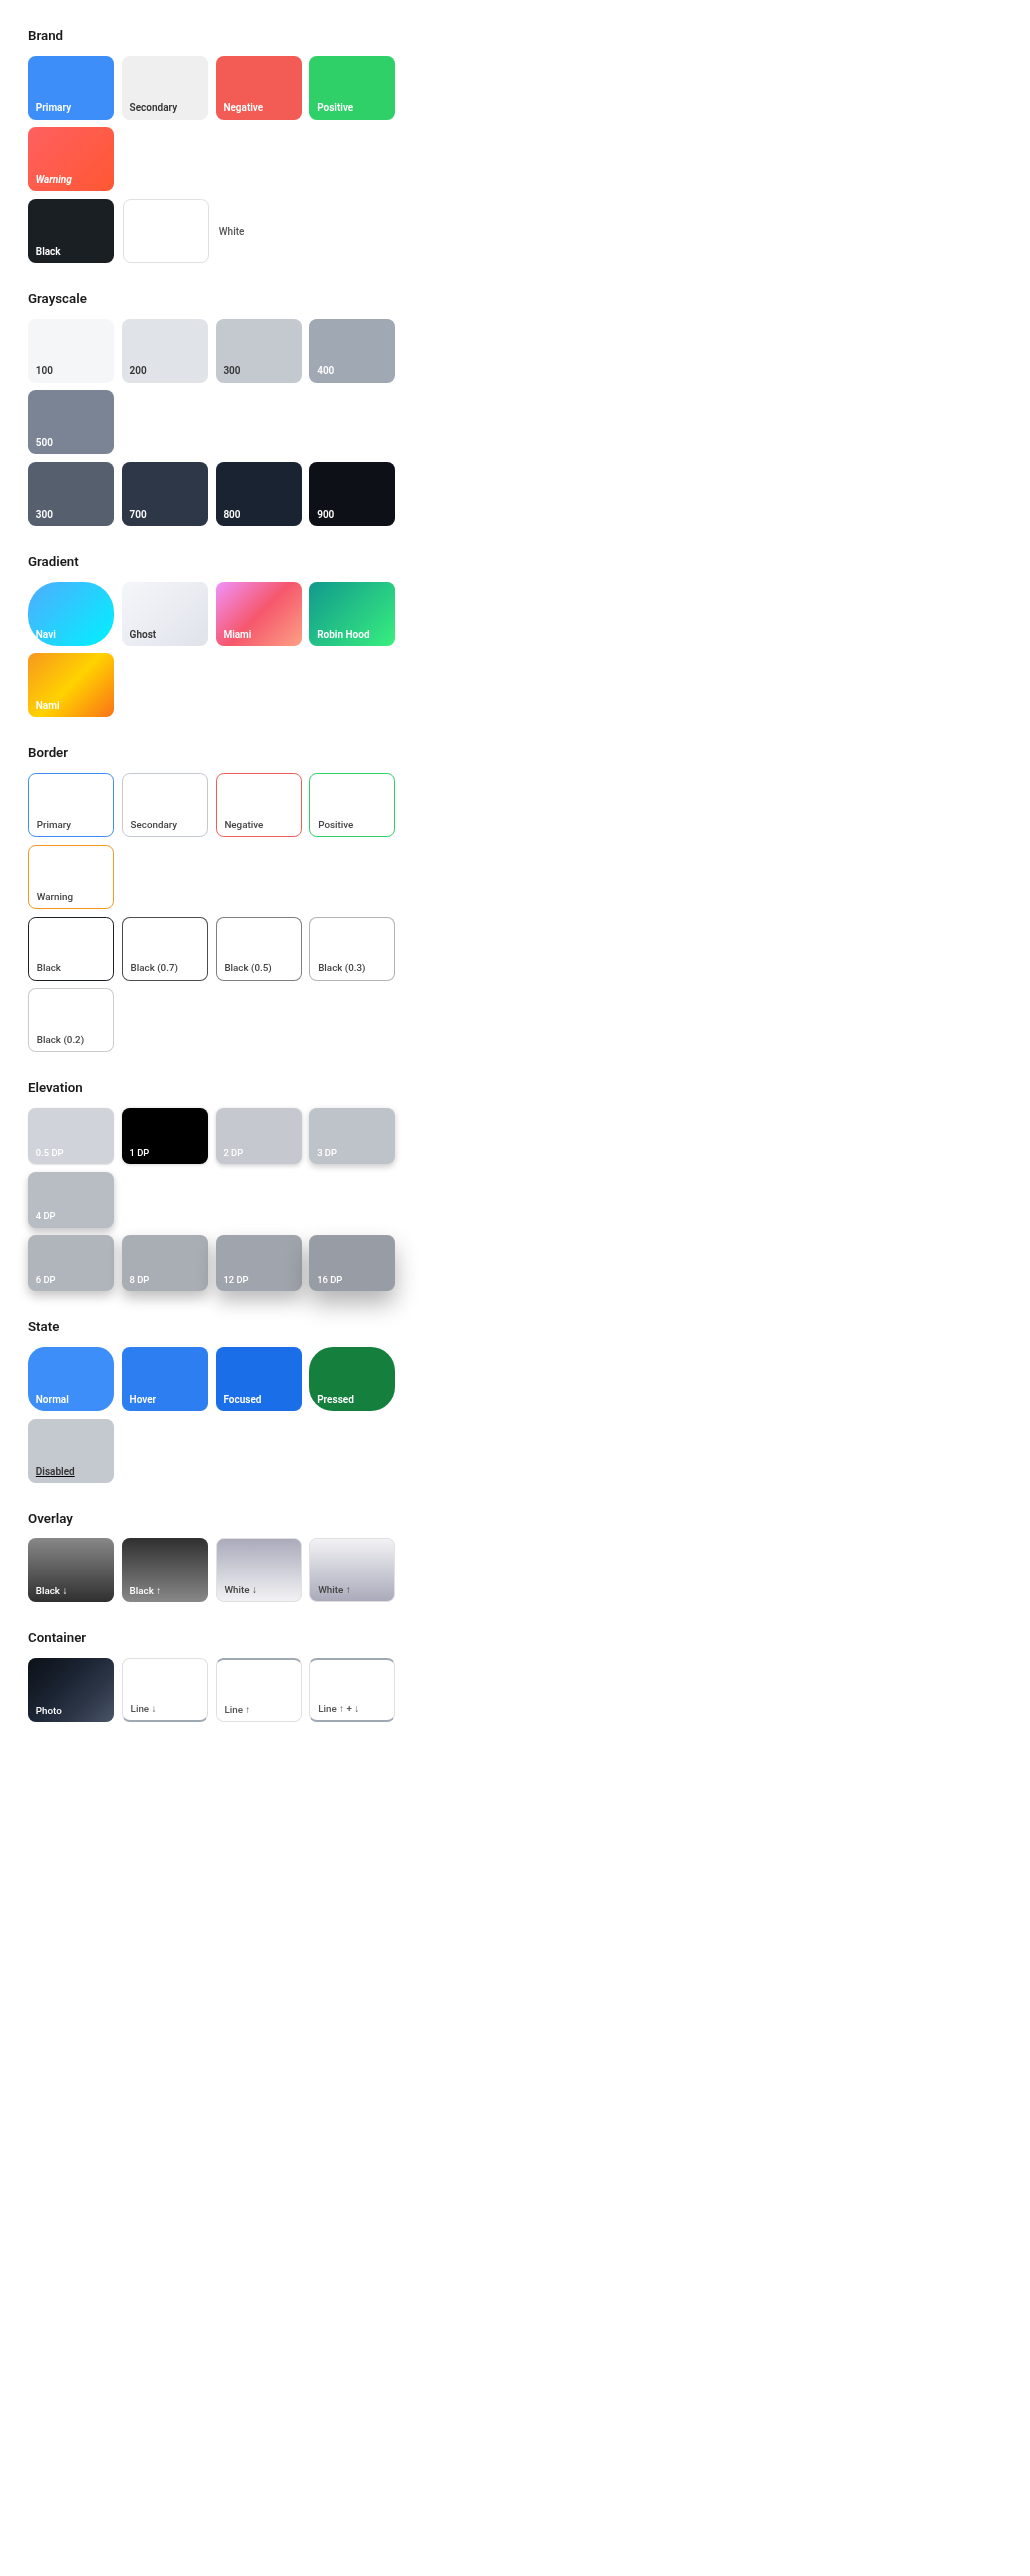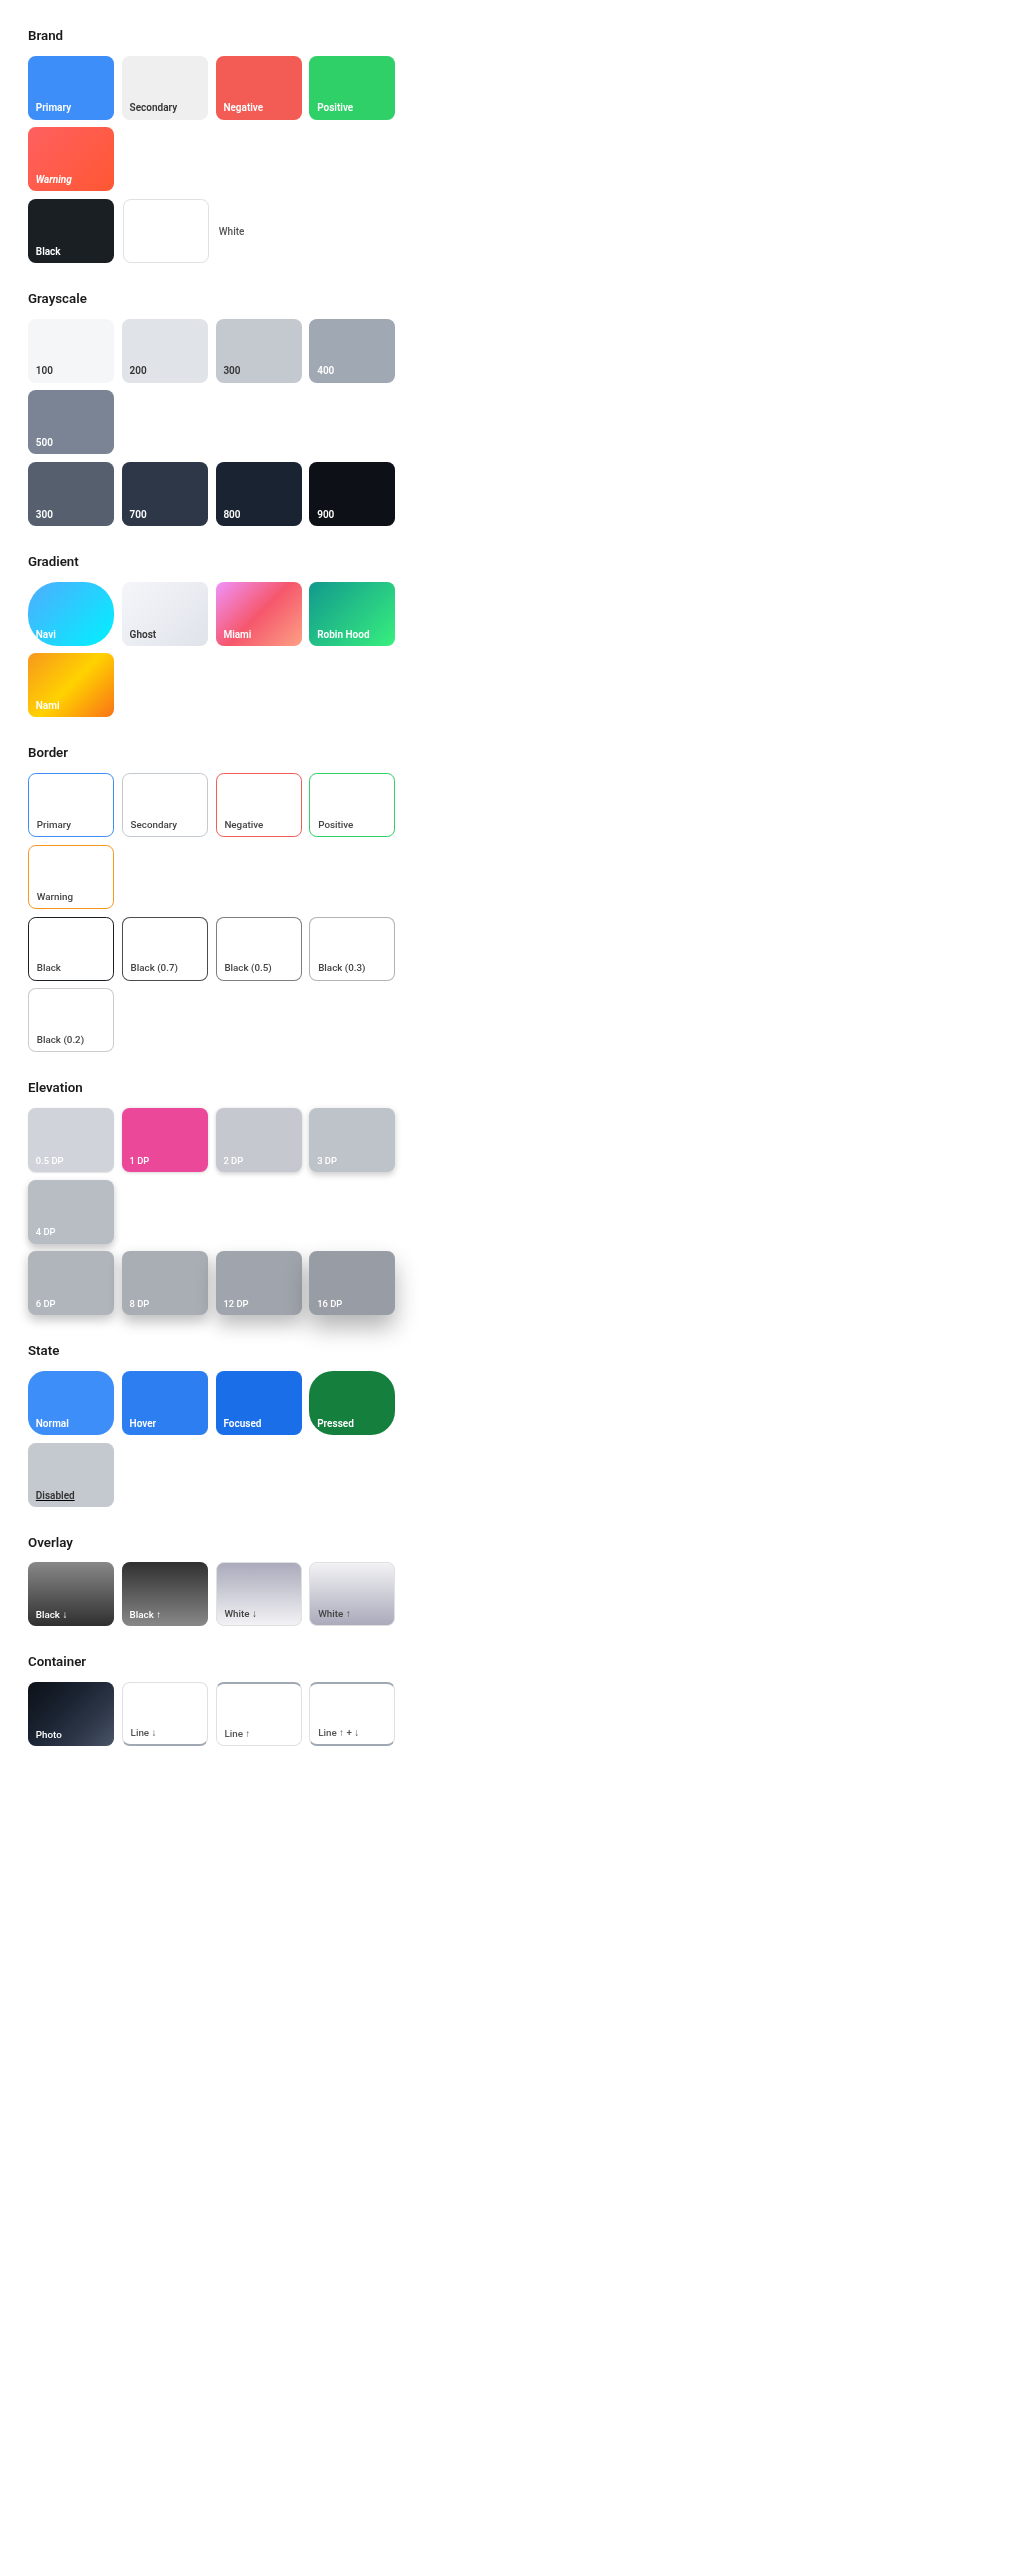--- a/index.html
+++ b/index.html
@@ -98,29 +98,29 @@
 
     .border-label {
       font-size: 9.8px;
       font-weight: 500;
       color: #444;
     }
 
     
     .elev-swatch {
       width: 86px;
-      height: 64px;
+      height: 56px;
       border-radius: 7.8px;
       display: flex;
       align-items: flex-end;
       padding: 6.2px 7.8px;
       background: #d0d4da;
     }
     .elev-05 { box-shadow: 0 0.4px 1.6px rgba(0,0,0,0.12); background: #d0d4da; }
-    .elev-1 { box-shadow: 0 0.8px 3.1px rgba(0,0,0,0.16); background: #ec4899; }
+    .elev-1 { box-shadow: 0 0.8px 3.1px rgba(0,0,0,0.16); background: #000000; }
     .elev-2 { box-shadow: 0 1.6px 4.7px rgba(0,0,0,0.18); background: #c5c9cf; }
     .elev-3 { box-shadow: 0 2.3px 6.2px rgba(0,0,0,0.20); background: #bec3c9; }
     .elev-4 { box-shadow: 0 3.1px 7.8px rgba(0,0,0,0.22); background: #b8bdc4; }
     .elev-6 { box-shadow: 0 4.7px 11px rgba(0,0,0,0.24); background: #b0b5bc; }
     .elev-8 { box-shadow: 0 6.2px 14px rgba(0,0,0,0.26); background: #a9aeb5; }
     .elev-12 { box-shadow: 0 9.4px 19px rgba(0,0,0,0.28); background: #a0a5ad; }
     .elev-16 { box-shadow: 0 12.5px 23.4px rgba(0,0,0,0.30); background: #989da5; }
 
     .elev-label {
       font-size: 9.4px;

